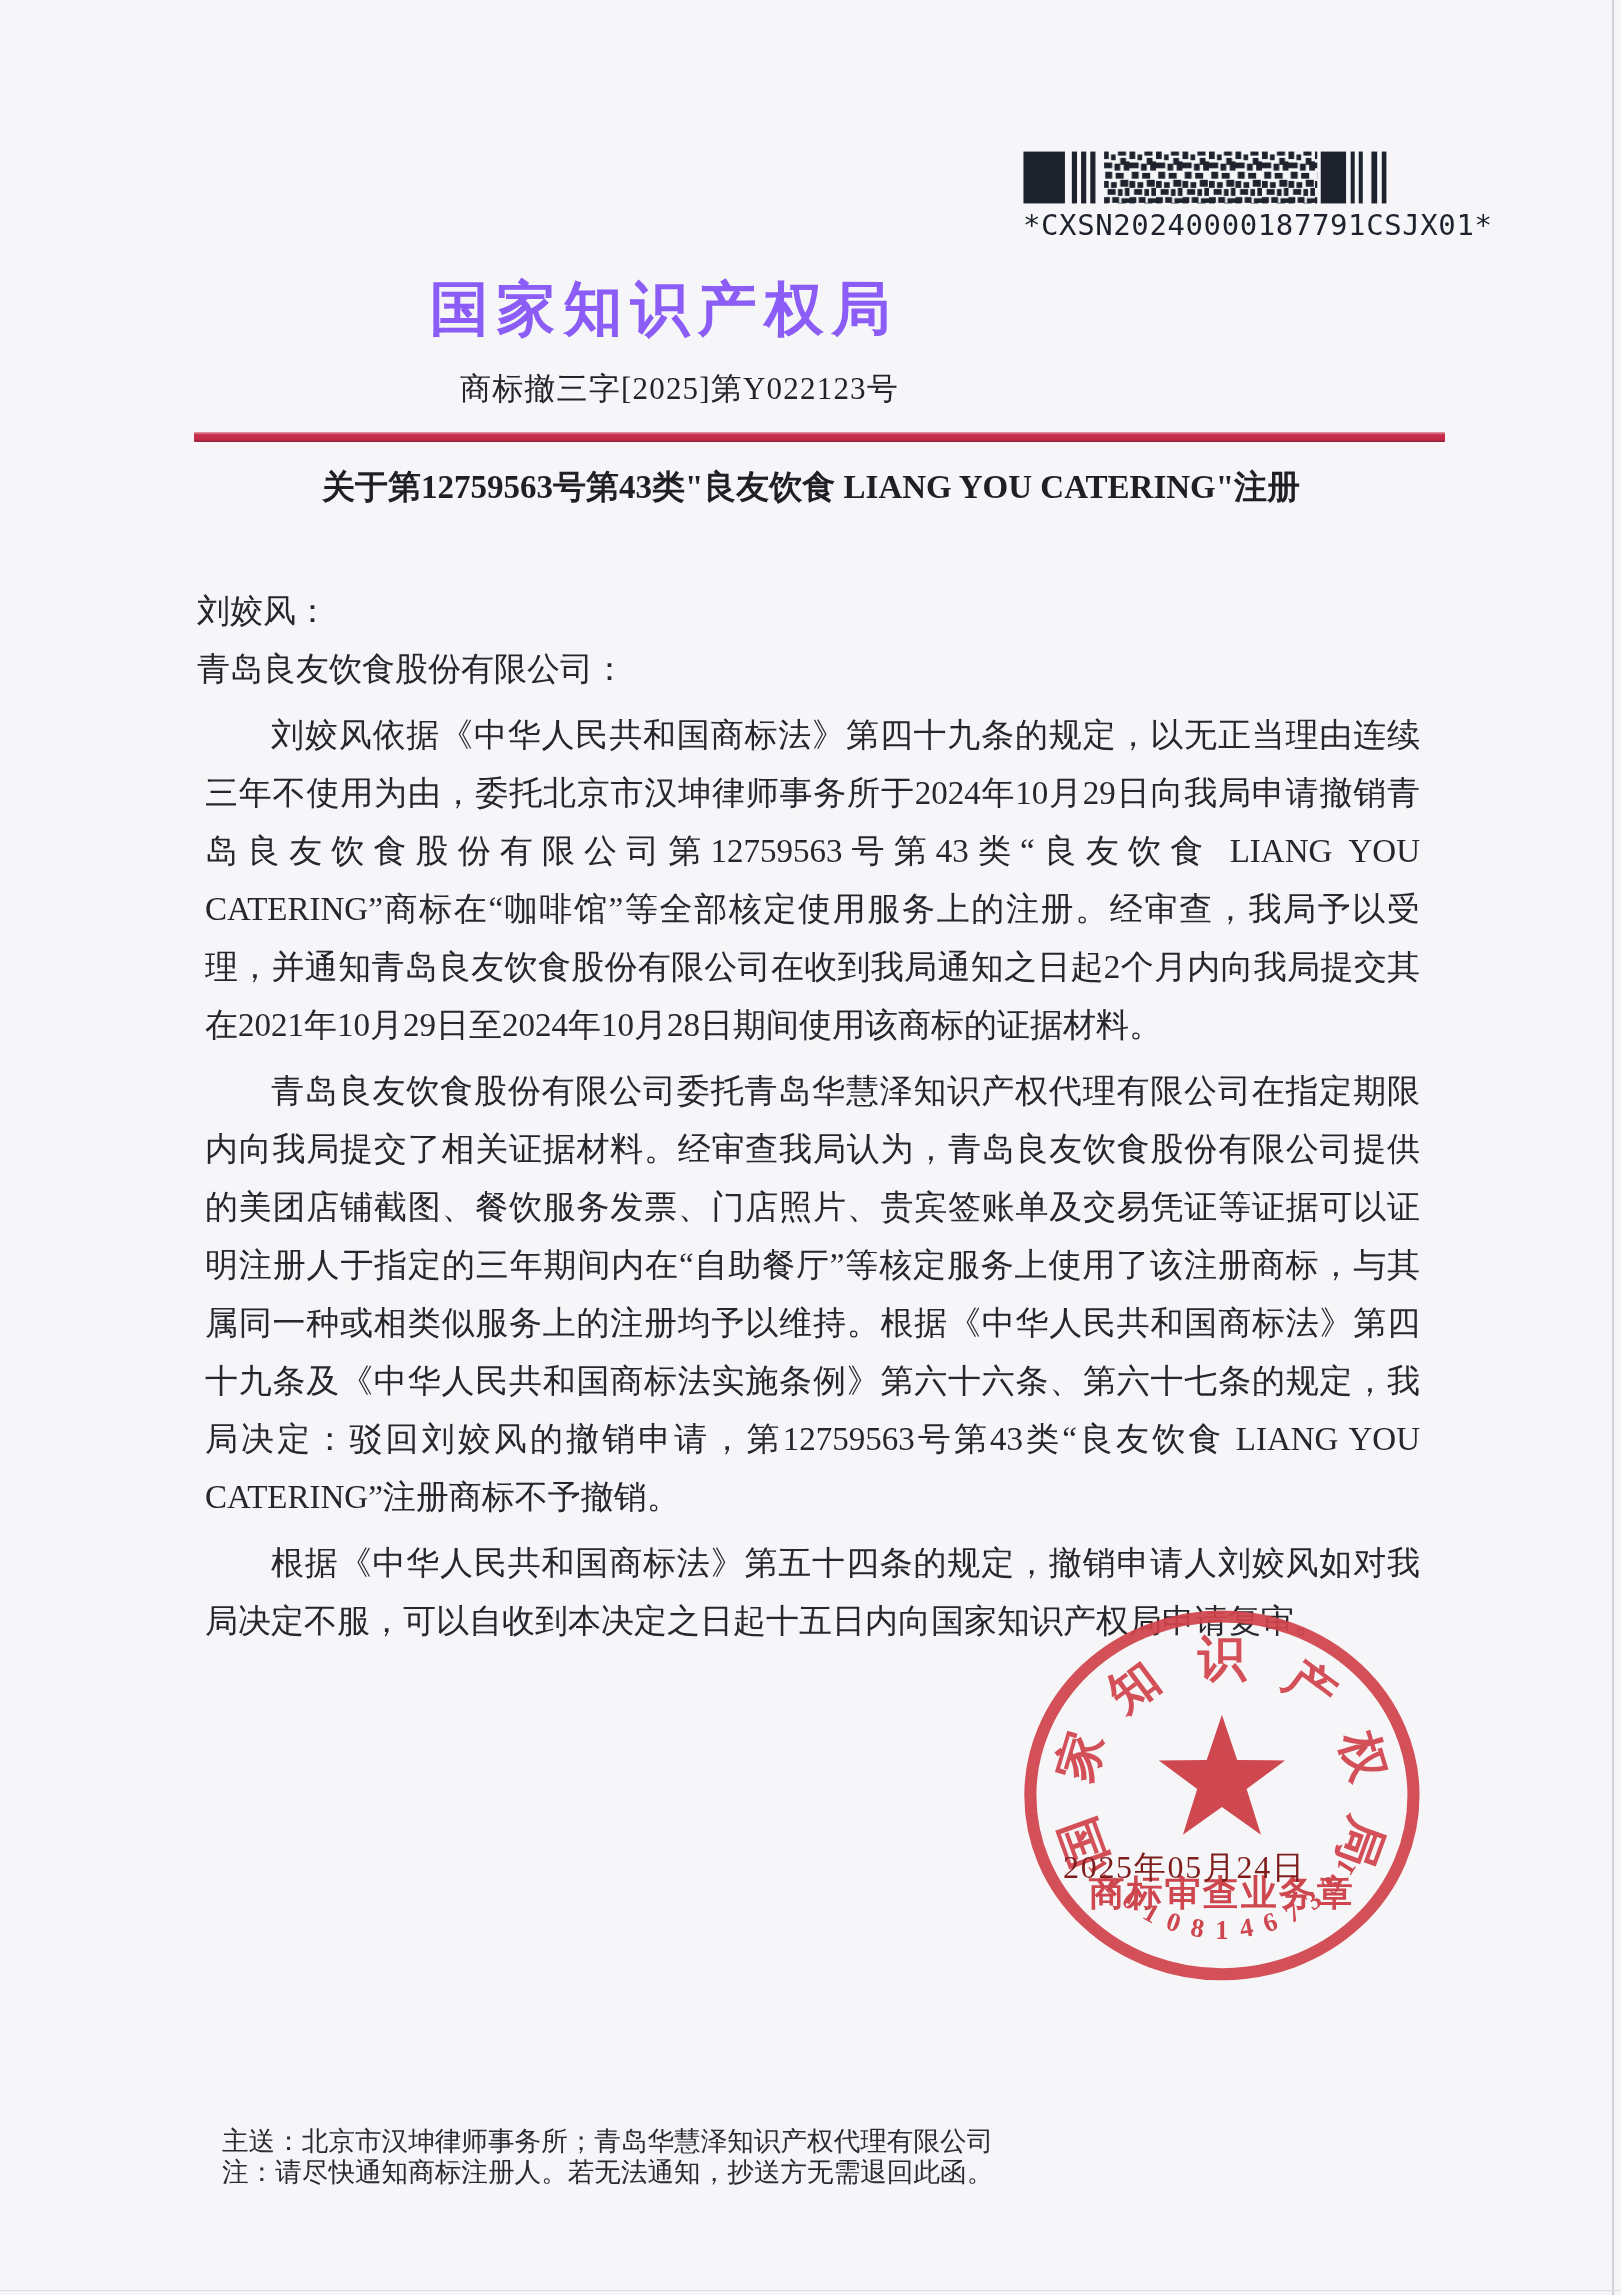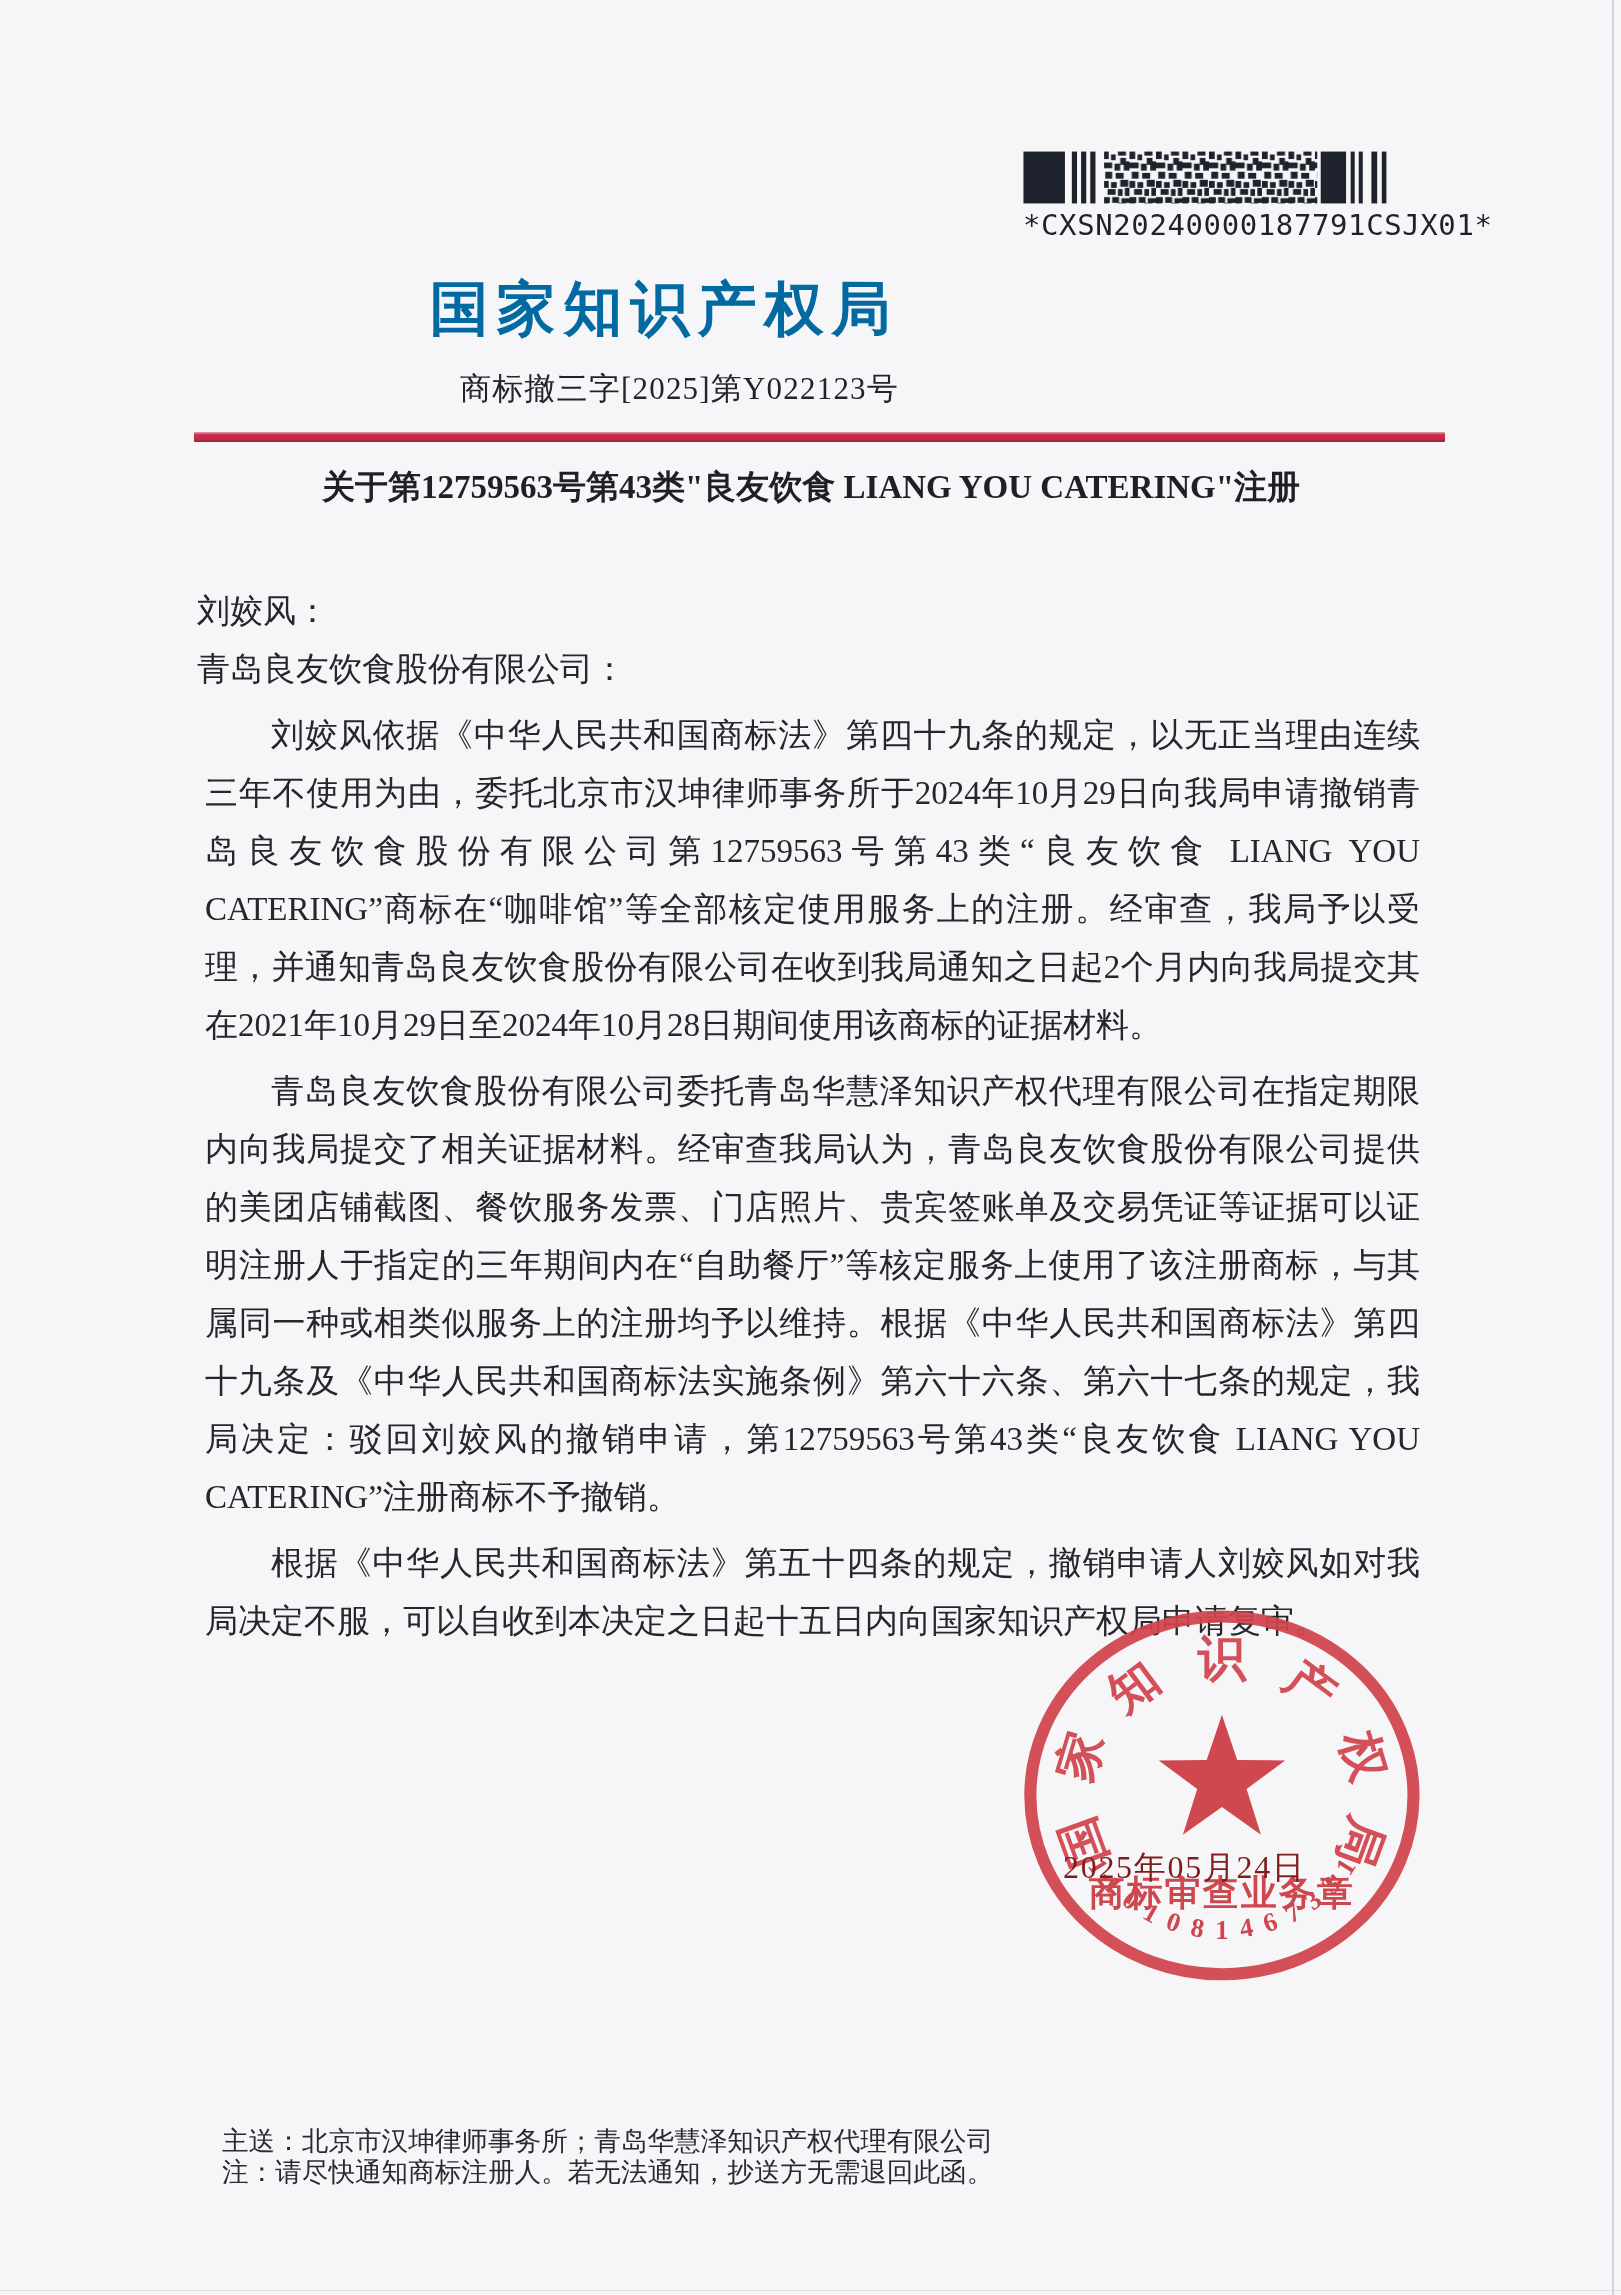--- a/index.html
+++ b/index.html
@@ -15,21 +15,21 @@
 
   .barcode{position:absolute;left:1023px;top:151px;width:365px;text-align:center;}
   .barcode svg{display:block;}
   .barcode-text{
     margin-top:3.5px;font-family:"DejaVu Sans Mono","Liberation Mono",monospace;
     font-size:29px;letter-spacing:0.6px;color:#1d222c;white-space:nowrap;
   }
 
   .org-title{
     position:absolute;left:0;top:270px;width:1328px;text-align:center;
-    font-size:59px;font-weight:600;color:#0369a1;letter-spacing:8px;white-space:nowrap;
+    font-size:59px;font-weight:600;color:#8b5cf6;letter-spacing:8px;white-space:nowrap;
   }
   .doc-number{
     position:absolute;left:0;top:368px;width:1359px;text-align:center;
     font-size:31px;color:#23232a;letter-spacing:1.2px;
   }
   .red-rule{
     position:absolute;left:194px;top:432px;width:1251px;height:9.8px;
     background:linear-gradient(180deg,#e2a0ab 0%,#c72e4c 28%,#c52b49 72%,#8e2136 100%);
     border-radius:1.2px;
   }

